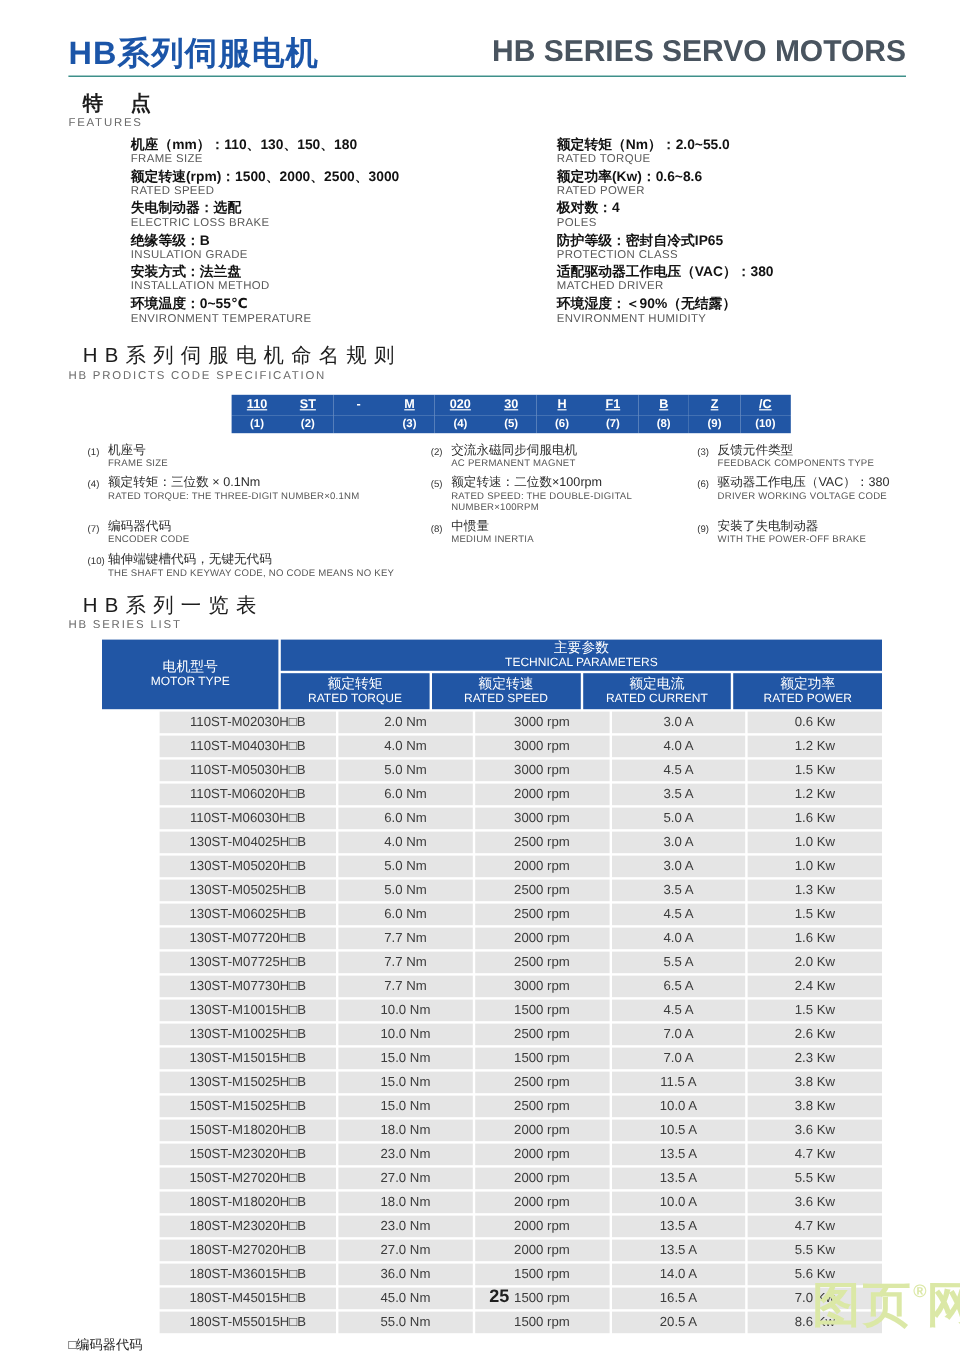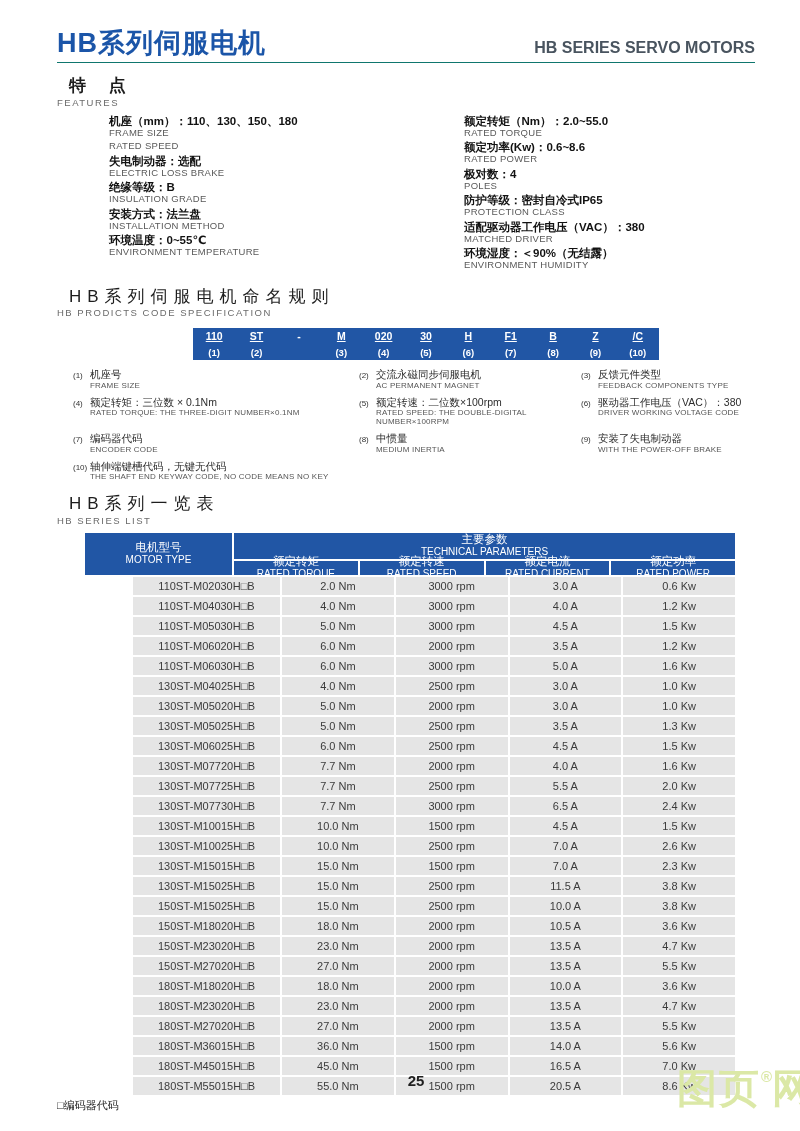--- a/index.html
+++ b/index.html
@@ -7,21 +7,21 @@
     width:800px;height:1131px;background:#ffffff;position:relative;overflow:hidden;
     font-family:"Liberation Sans","DejaVu Sans",sans-serif;color:#222;
     -webkit-font-smoothing:antialiased;
   }
   .page{padding:30px 45px 0 57px;}
 
   
   .hdr{display:flex;justify-content:space-between;align-items:flex-end;
        border-bottom:1px solid #0f766e;padding-bottom:5px;}
   .hdr-cn{font-size:27px;font-weight:bold;color:#1b55a8;letter-spacing:1px;line-height:1;}
-  .hdr-en{font-size:16px;font-weight:bold;color:#49545f;line-height:1.1;margin-left:16px;}
+  .hdr-en{font-size:25px;font-weight:bold;color:#49545f;line-height:1.1;margin-left:16px;}
 
   
   .sec-head{margin-top:13px;}
   .sec-head .cn{font-size:17px;color:#1d1d1d;letter-spacing:6px;line-height:1.15;margin-left:12px;}
   .sec-head .cn.b{font-weight:bold;letter-spacing:9px;}
   .sec-head .en{font-size:9.5px;color:#6a6a6a;letter-spacing:1.5px;margin-top:1px;}
   .feat-cols{display:flex;margin-top:7px;}
   .feat-col1{width:355px;padding-left:52px;}
   .feat-col2{flex:1;}
   .feat-item{margin-bottom:3px;}
@@ -44,21 +44,21 @@
 
   
   .tbl{margin:7px 0 0 28px;width:650px;}
   .tbl-head{display:grid;grid-template-columns:147px repeat(4,1fr);gap:2px;}
   .th{background:#2156a5;color:#fff;text-align:center;
       display:flex;flex-direction:column;justify-content:center;}
   .th .cn{font-size:11.5px;line-height:13px;}
   .th .en{font-size:10px;line-height:11.5px;}
   .th-motor{grid-row:1/3;}
   .th-group{grid-column:2/6;height:26px;}
-  .th-sub{height:14px;}
+  .th-sub{height:30px;}
   .tbl-body{margin-top:2px;display:grid;grid-template-columns:147px repeat(4,1fr);gap:2px;margin-left:48px;}
   .td{background:#e5e5e5;color:#3b3b3b;font-size:11px;text-align:center;
       line-height:18px;height:18px;white-space:nowrap;}
 
   
   .footnote{margin-top:4px;}
   .footnote .cn{font-size:11px;color:#1a1a1a;line-height:13px;}
   .pageno{position:absolute;left:0;right:0;top:1072px;text-align:center;
           font-size:15px;font-weight:bold;color:#1f1f1f;margin-left:32px;}
   .watermark{position:absolute;right:-14px;top:1068px;color:#dbe8a6;
@@ -79,20 +79,21 @@
     <div class="cn b">特 点</div>
     <div class="en">FEATURES</div>
   </div>
   <div class="feat-cols">
     <div class="feat-col1">
         <div class="feat-item">
           <div class="cn">机座（mm）：110、130、150、180</div>
           <div class="en">FRAME SIZE</div>
         </div>
         <div class="feat-item">
+          <div class="cn">额定转速(rpm)：1500、2000、2500、3000</div>
           <div class="en">RATED SPEED</div>
         </div>
         <div class="feat-item">
           <div class="cn">失电制动器：选配</div>
           <div class="en">ELECTRIC LOSS BRAKE</div>
         </div>
         <div class="feat-item">
           <div class="cn">绝缘等级：B</div>
           <div class="en">INSULATION GRADE</div>
         </div>

